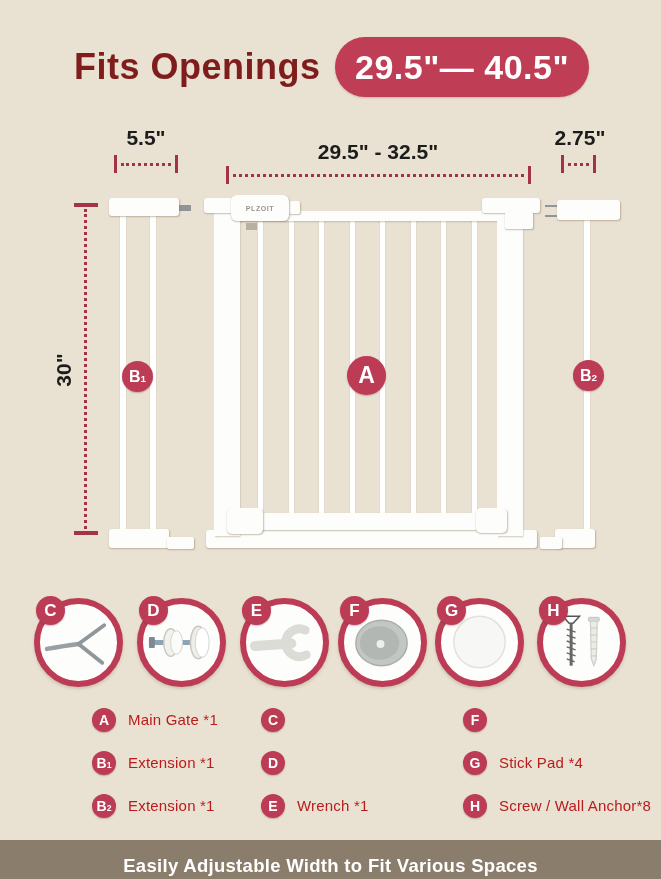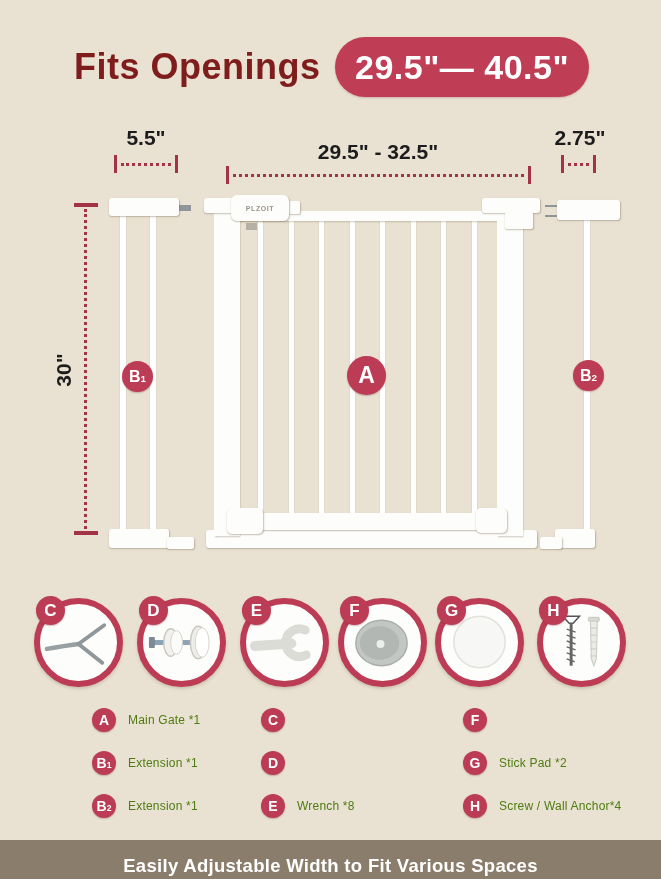--- a/index.html
+++ b/index.html
@@ -58,21 +58,21 @@
     width:89px;height:89px;border-radius:50%;background:#fdfdfb;
     border:6px solid #bc3c55;box-sizing:border-box;top:598px;
     display:flex;align-items:center;justify-content:center;
     box-shadow:0 2px 3px rgba(120,100,80,.25);
   }
   .pbadge{width:29px;height:29px;font-size:17px;top:596px;}
 
   
   .lrow{display:flex;align-items:center;gap:12px;margin-bottom:17px;min-height:26px;}
   .lbadge{width:24px;height:24px;font-size:14px;flex:0 0 24px;}
-  .ltext{font-size:12px;color:#4d7c0f;letter-spacing:.2px;line-height:20px;}
+  .ltext{font-size:15px;color:#b91c1c;letter-spacing:.2px;line-height:20px;}
   .lcol3 .ltext{width:162px;}
 
   
   .footer{
     left:0;top:840px;width:661px;height:52px;background:#8b7d6b;
     display:flex;align-items:center;justify-content:center;
   }
   .footer span{color:#fff;font-size:18.5px;font-weight:700;letter-spacing:.3px;}
 </style>
 </head>
@@ -256,40 +256,40 @@
     </div>
     <div class="lrow">
       <span class="badge lbadge">
           <span>D</span>
         </span>
     </div>
     <div class="lrow">
       <span class="badge lbadge">
           <span>E</span>
         </span>
-      <span class="ltext">Wrench *8</span>
+      <span class="ltext">Wrench *1</span>
     </div>
   </div>
   <div class="abs lcol3" style="left:463px;top:707px;">
     <div class="lrow">
       <span class="badge lbadge">
           <span>F</span>
         </span>
     </div>
     <div class="lrow">
       <span class="badge lbadge">
           <span>G</span>
         </span>
-      <span class="ltext">Stick Pad *2</span>
+      <span class="ltext">Stick Pad *4</span>
     </div>
     <div class="lrow">
       <span class="badge lbadge">
           <span>H</span>
         </span>
-      <span class="ltext">Screw / Wall Anchor*4</span>
+      <span class="ltext">Screw / Wall Anchor*8</span>
     </div>
   </div>
 
   <div class="abs footer">
     <span>Easily Adjustable Width to Fit Various Spaces</span>
   </div>
 
 </div>
 
 </body></html>

